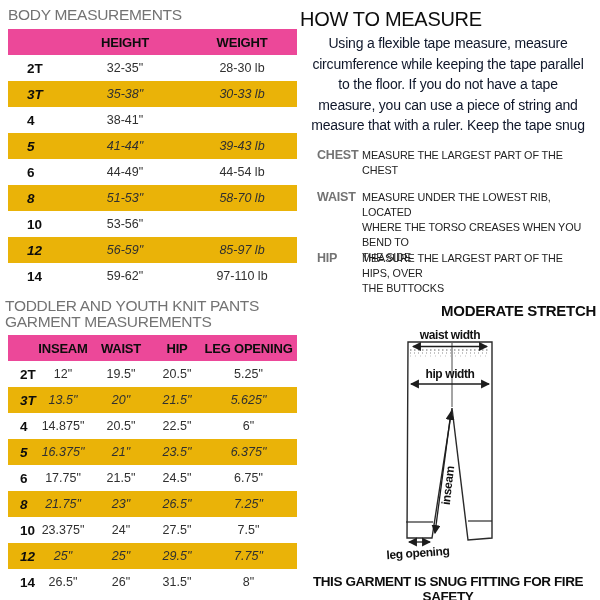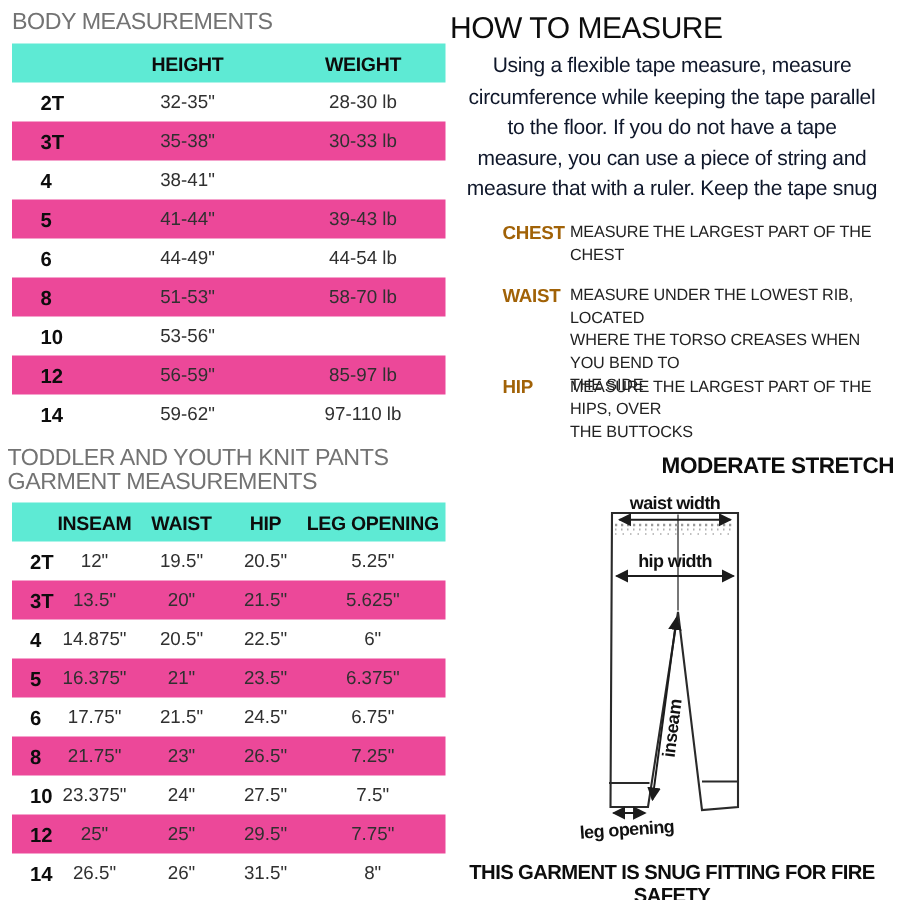--- a/index.html
+++ b/index.html
@@ -16,32 +16,32 @@
   .tbl { position:absolute; left:8px; width:289px; }
   #t1 { top:29px; }
   #t2 { top:335px; }
   .row { display:grid; height:26px; align-items:center; font-size:12.5px; color:#303030; }
   #t1 .row { grid-template-columns:55px 124px 110px; }
   #t2 .row { grid-template-columns:30px 50px 66px 46px 97px; }
   .row .size { font-weight:bold; font-size:13.5px; color:#0d0d0d; }
   #t1 .size { padding-left:19px; }
   #t2 .size { padding-left:12px; }
   .row .v { text-align:center; }
-  .row.head { background:#5eead4; }
+  .row.head { background:#ec4899; }
   .row.head .v { font-weight:bold; font-size:13px; color:#0d0d0d; letter-spacing:-0.2px; }
-  .row.b { background:#ec4899; }
+  .row.b { background:#eab308;font-style:italic; }
 
   #howto-title { position:absolute; left:300px; top:8px; width:296px; text-align:left;
     font-weight:normal; font-size:20px; letter-spacing:-0.3px; color:#0d0d0d; }
   #howto-p { position:absolute; left:302px; top:33px; width:292px; text-align:center;
     font-size:14px; line-height:20.5px; white-space:pre-line; color:#0f172a; letter-spacing:-0.2px; }
 
   .mi { position:absolute; left:300px; width:296px; display:flex; align-items:flex-start; }
-  .mi .lbl { flex:none; width:45px; margin-left:35px; font-weight:bold; font-size:12.5px;
-    letter-spacing:-0.2px; color:#a16207; }
+  .mi .lbl { flex:none; width:45px; margin-left:17px; font-weight:bold; font-size:12.5px;
+    letter-spacing:-0.2px; color:#737373; }
   .mi .txt { width:230px; font-size:10.8px; line-height:15px; white-space:pre-line;
     letter-spacing:-0.1px; color:#222; }
   #mi-chest { top:148px; }
   #mi-waist { top:190px; }
   #mi-hip   { top:251px; }
 
   #stretch-title { position:absolute; left:300px; top:302px; width:296px; text-align:right;
     font-weight:bold; font-size:15px; letter-spacing:-0.3px; color:#0d0d0d; }
   #diagram { position:absolute; left:372px; top:326px; }
   #diagram text { font-family:"Liberation Sans", sans-serif; font-weight:bold;

